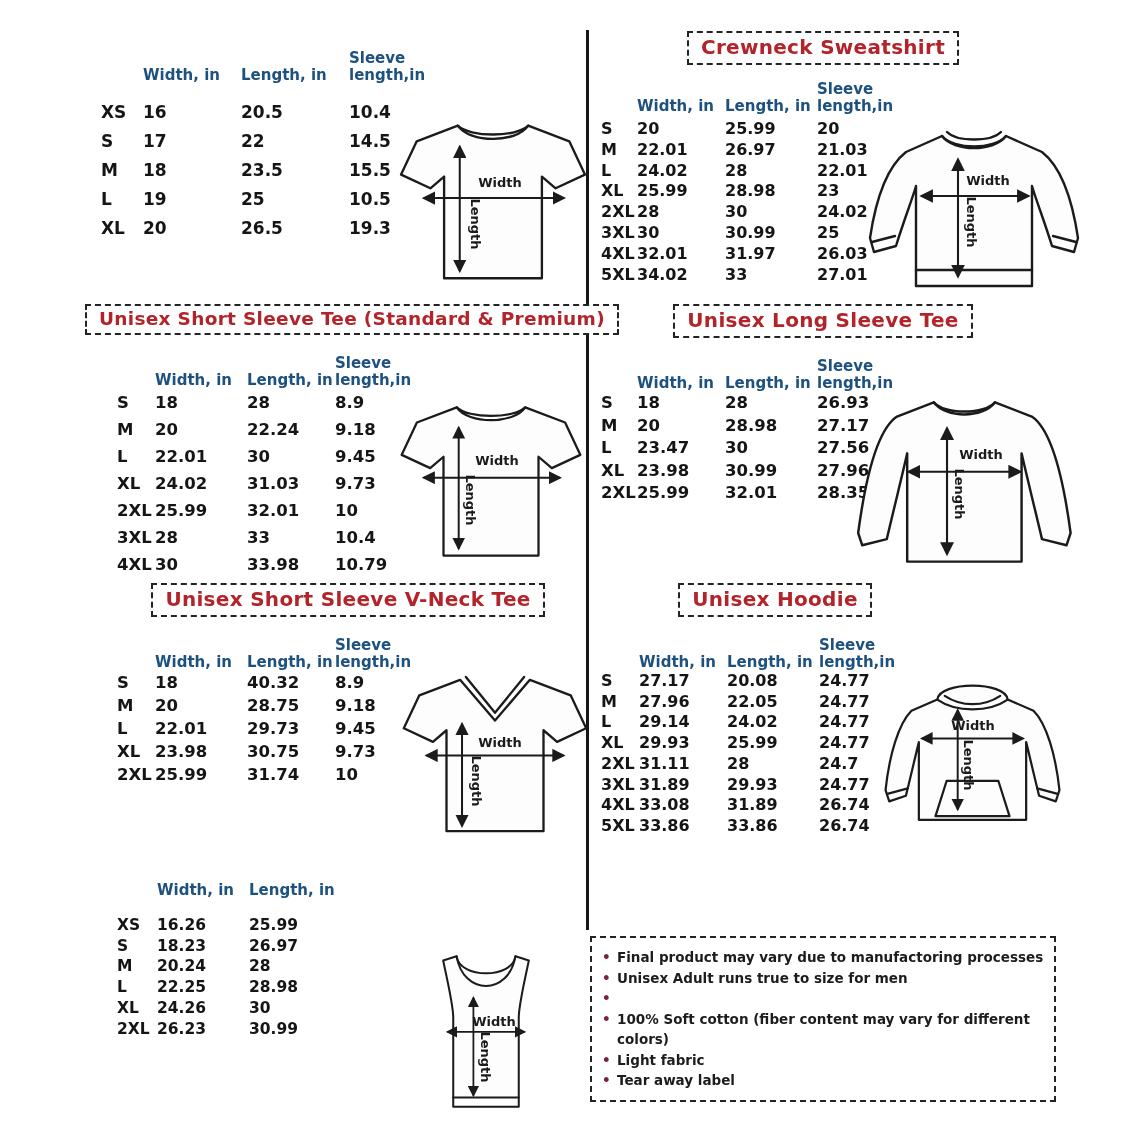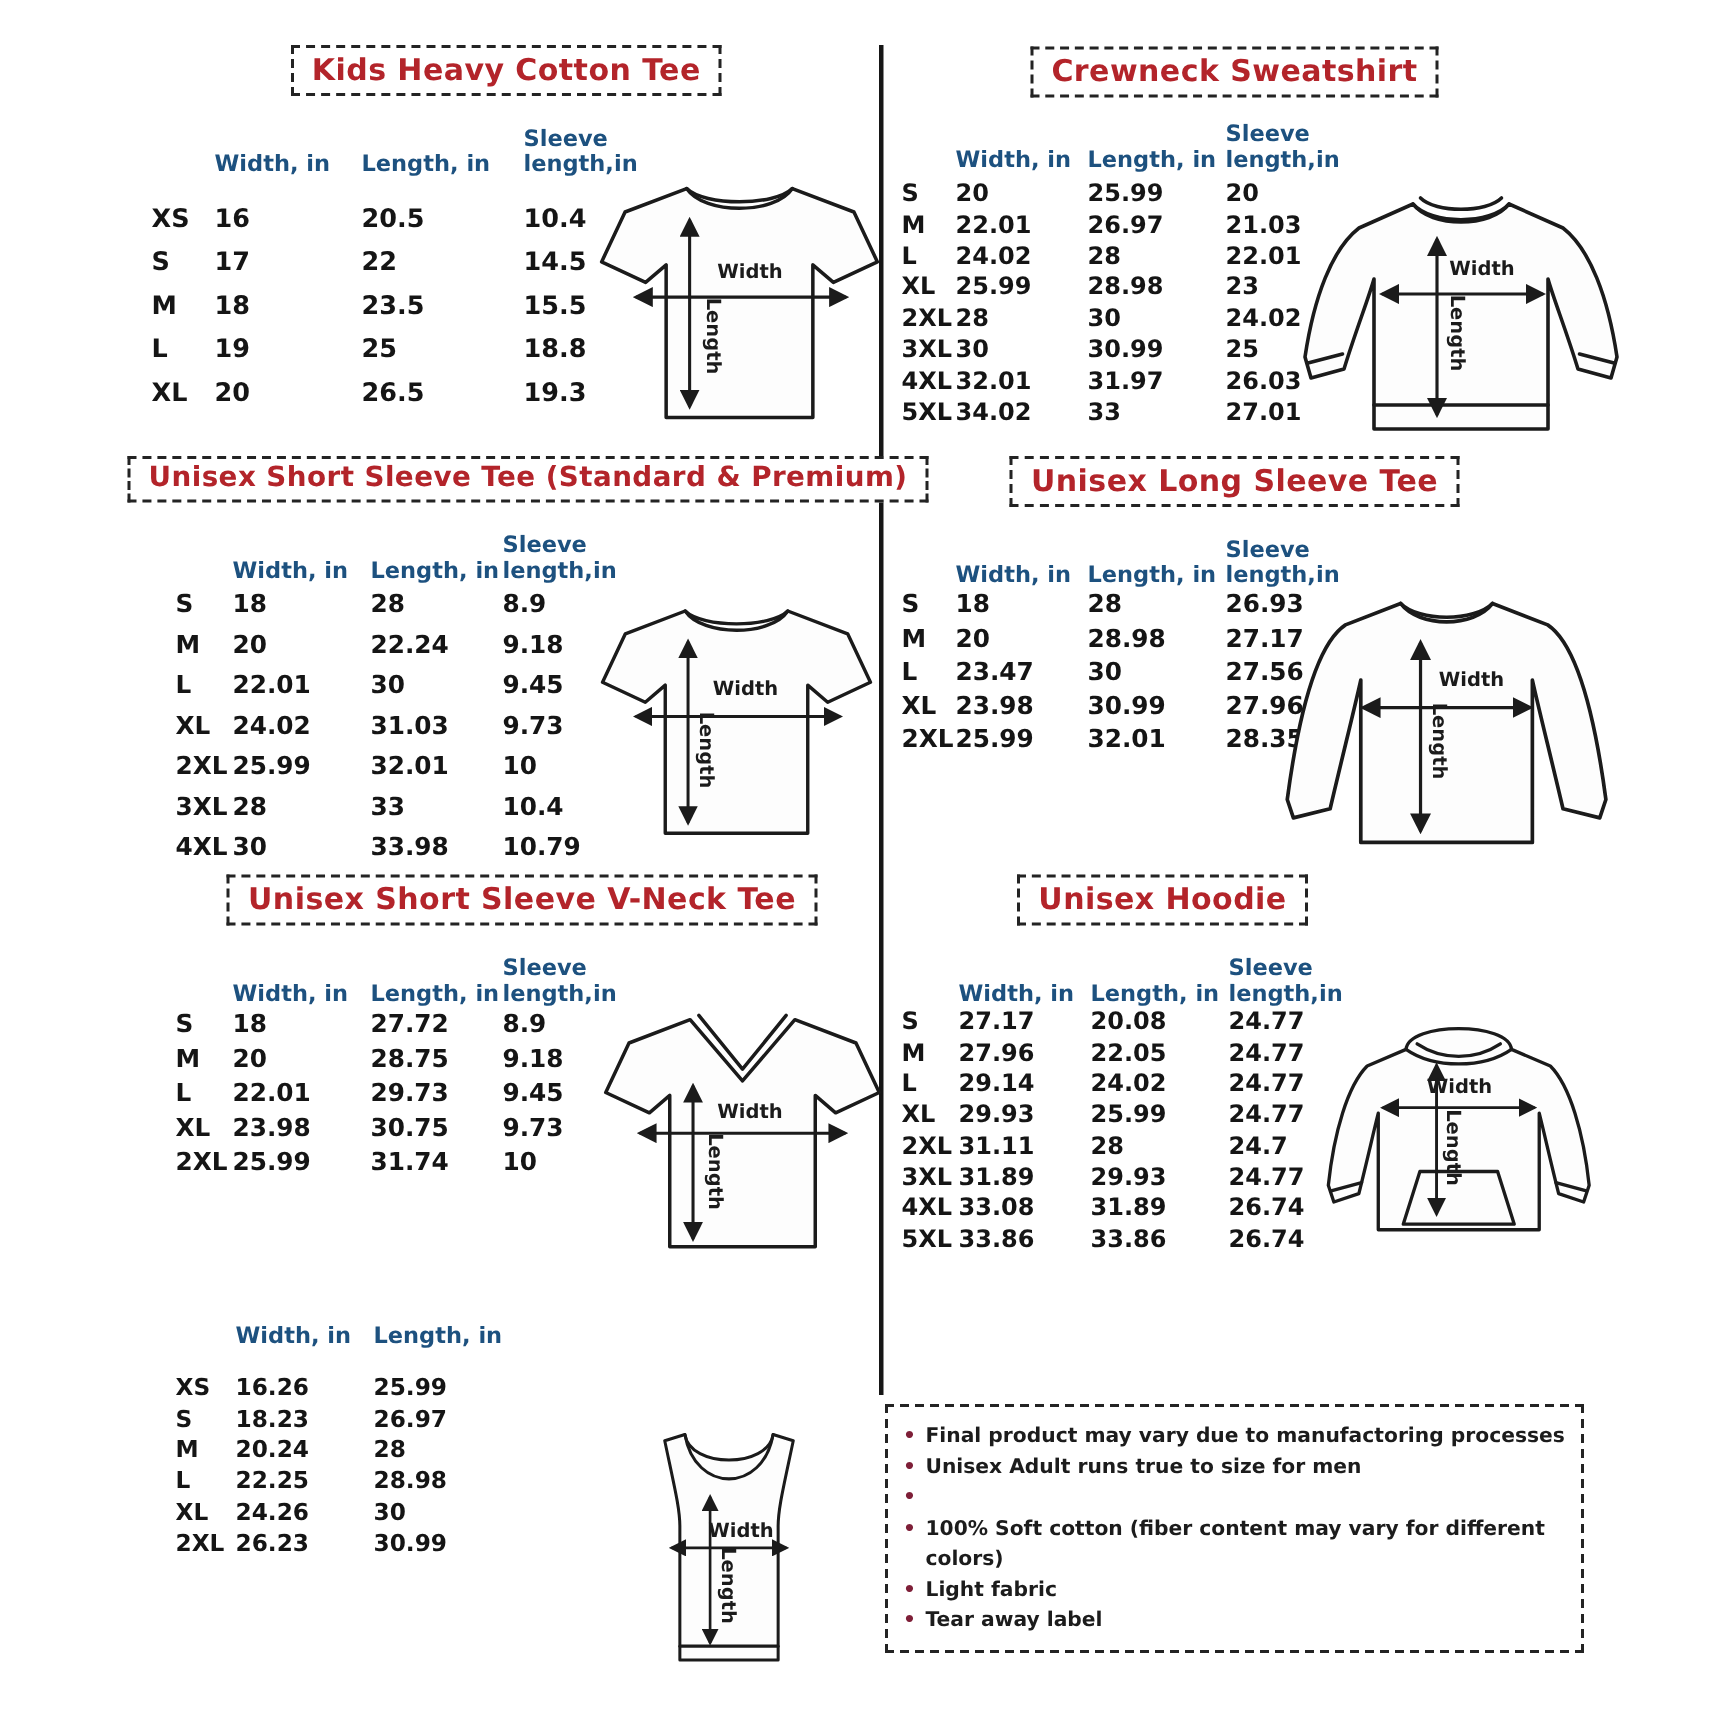--- a/index.html
+++ b/index.html
@@ -44,44 +44,41 @@
   .note{display:flex;font-size:13.5px;font-weight:bold;line-height:20.5px;color:#1c1c1c;}
   .note .dot{color:#7e1f38;width:15px;flex:none;}
 </style>
 </head>
 <body>
 
 <div id="canvas">
   <div class="divider"></div>
 
   <section class="sec" style="left:85px;top:30px;width:505px;">
-    <div class="tc">
-      <span class="tbox">Kids Heavy Cotton Tee</span>
-    </div>
     <div class="grid g0">
       <span class="h"></span>
       <span class="h">Width, in</span>
       <span class="h">Length, in</span>
       <span class="h">Sleeve length,in</span>
       <b>XS</b>
         <b>16</b>
         <b>20.5</b>
         <b>10.4</b>
       <b>S</b>
         <b>17</b>
         <b>22</b>
         <b>14.5</b>
       <b>M</b>
         <b>18</b>
         <b>23.5</b>
         <b>15.5</b>
       <b>L</b>
         <b>19</b>
         <b>25</b>
-        <b>18.8</b>
+        <b>10.5</b>
       <b>XL</b>
         <b>20</b>
         <b>26.5</b>
         <b>19.3</b>
     </div>
   </section>
 
   <section class="sec" style="left:595px;top:31px;width:456px;">
     <div class="tc">
       <span class="tbox">Crewneck Sweatshirt</span>
@@ -202,21 +199,21 @@
     <div class="tc">
       <span class="tbox">Unisex Short Sleeve V-Neck Tee</span>
     </div>
     <div class="grid g4">
       <span class="h"></span>
       <span class="h">Width, in</span>
       <span class="h">Length, in</span>
       <span class="h">Sleeve length,in</span>
       <b>S</b>
         <b>18</b>
-        <b>27.72</b>
+        <b>40.32</b>
         <b>8.9</b>
       <b>M</b>
         <b>20</b>
         <b>28.75</b>
         <b>9.18</b>
       <b>L</b>
         <b>22.01</b>
         <b>29.73</b>
         <b>9.45</b>
       <b>XL</b>

